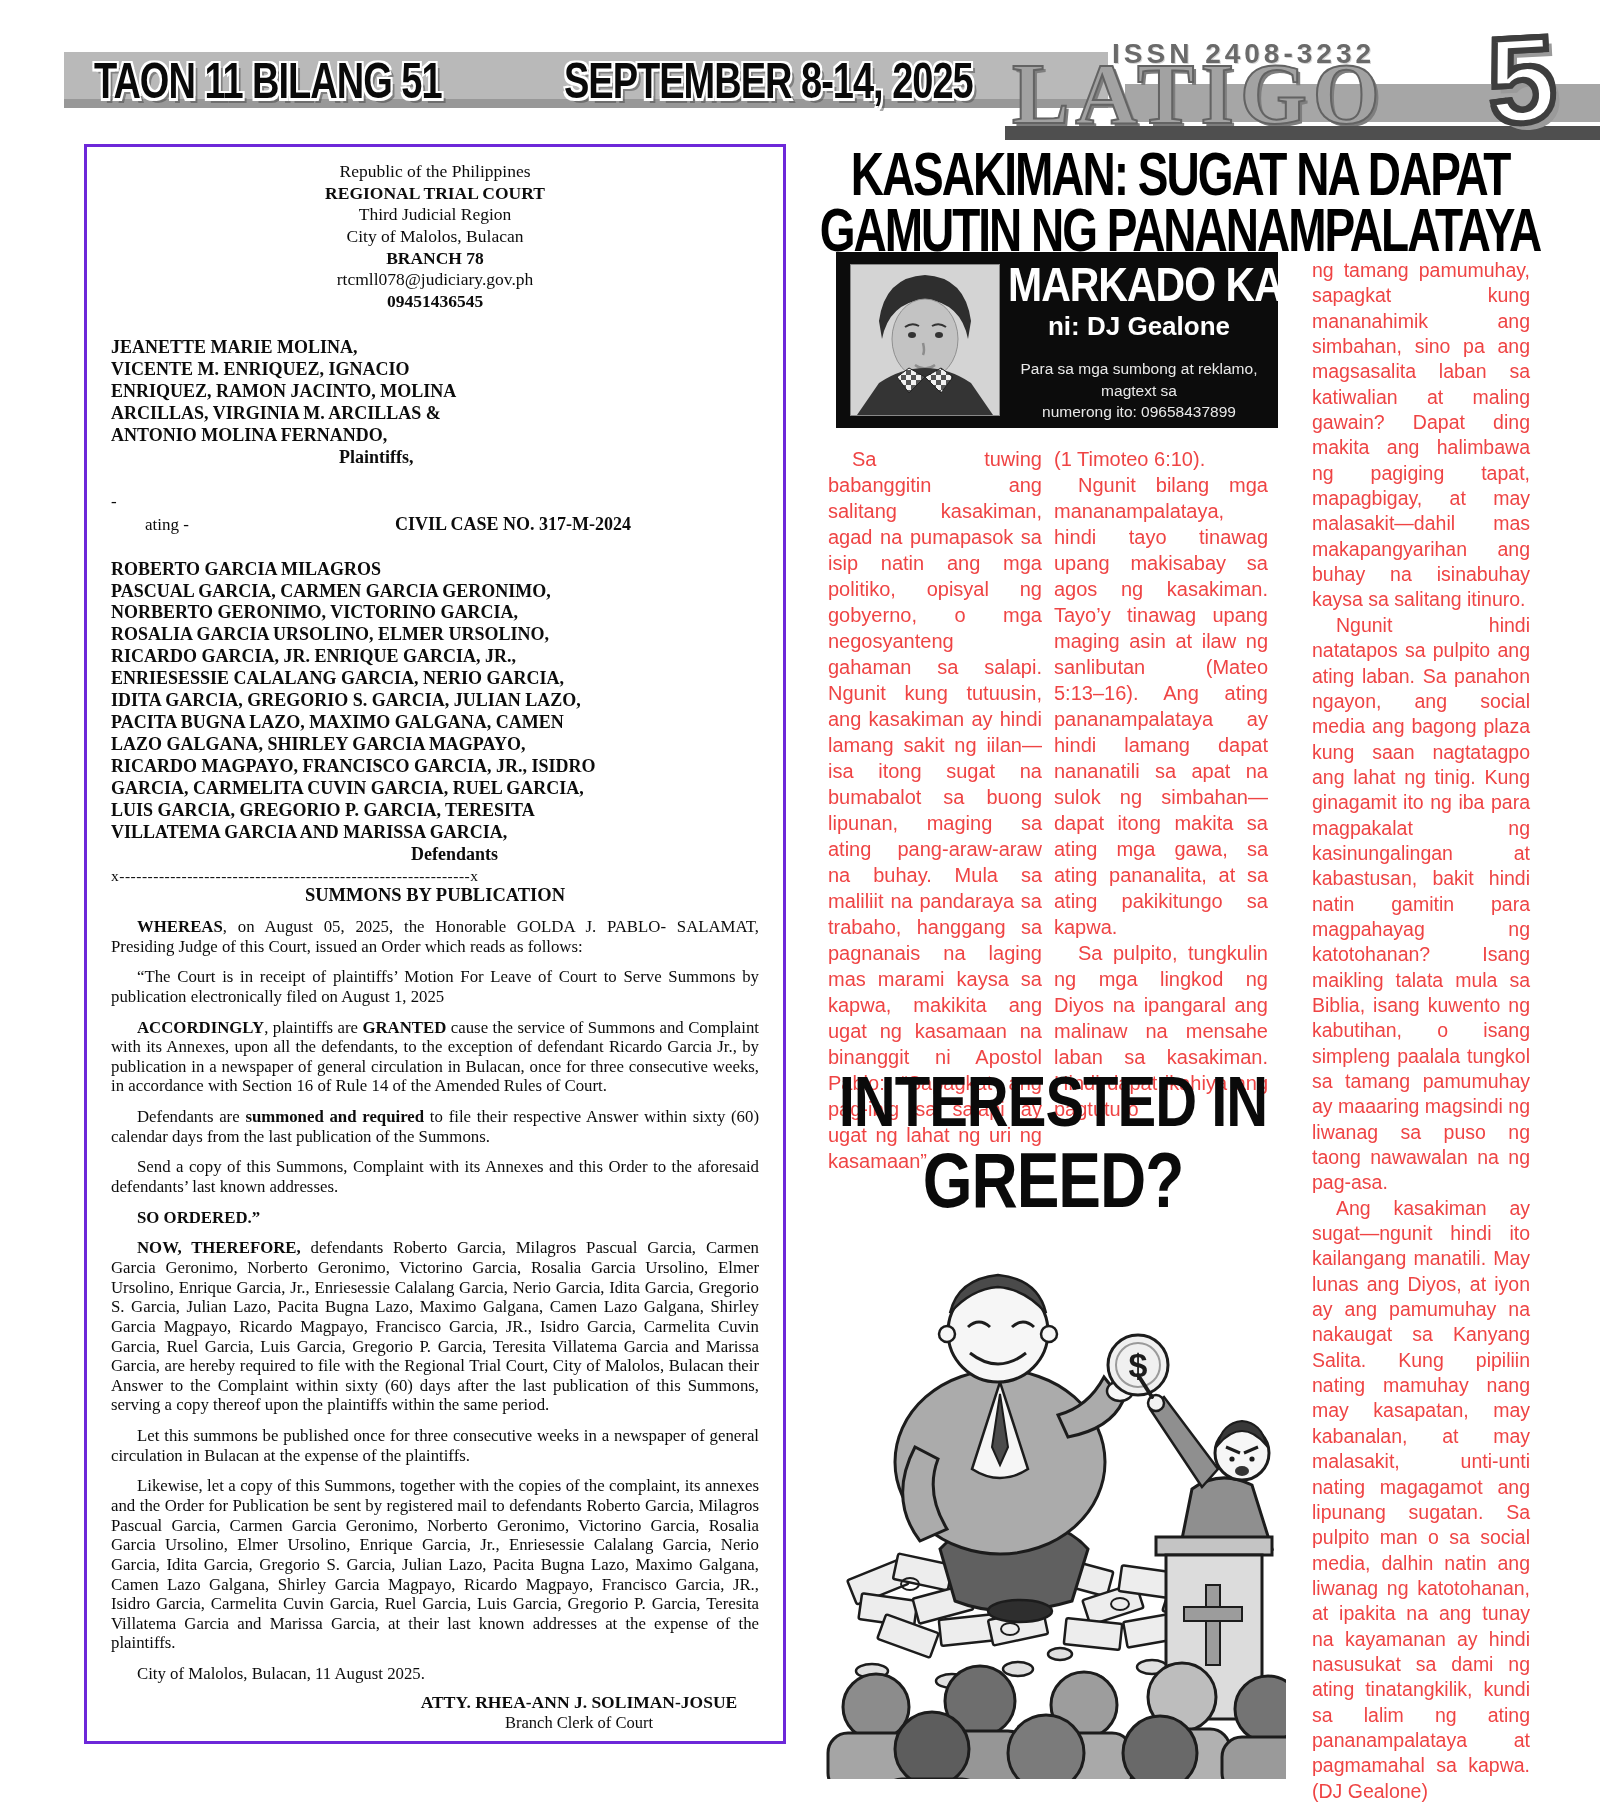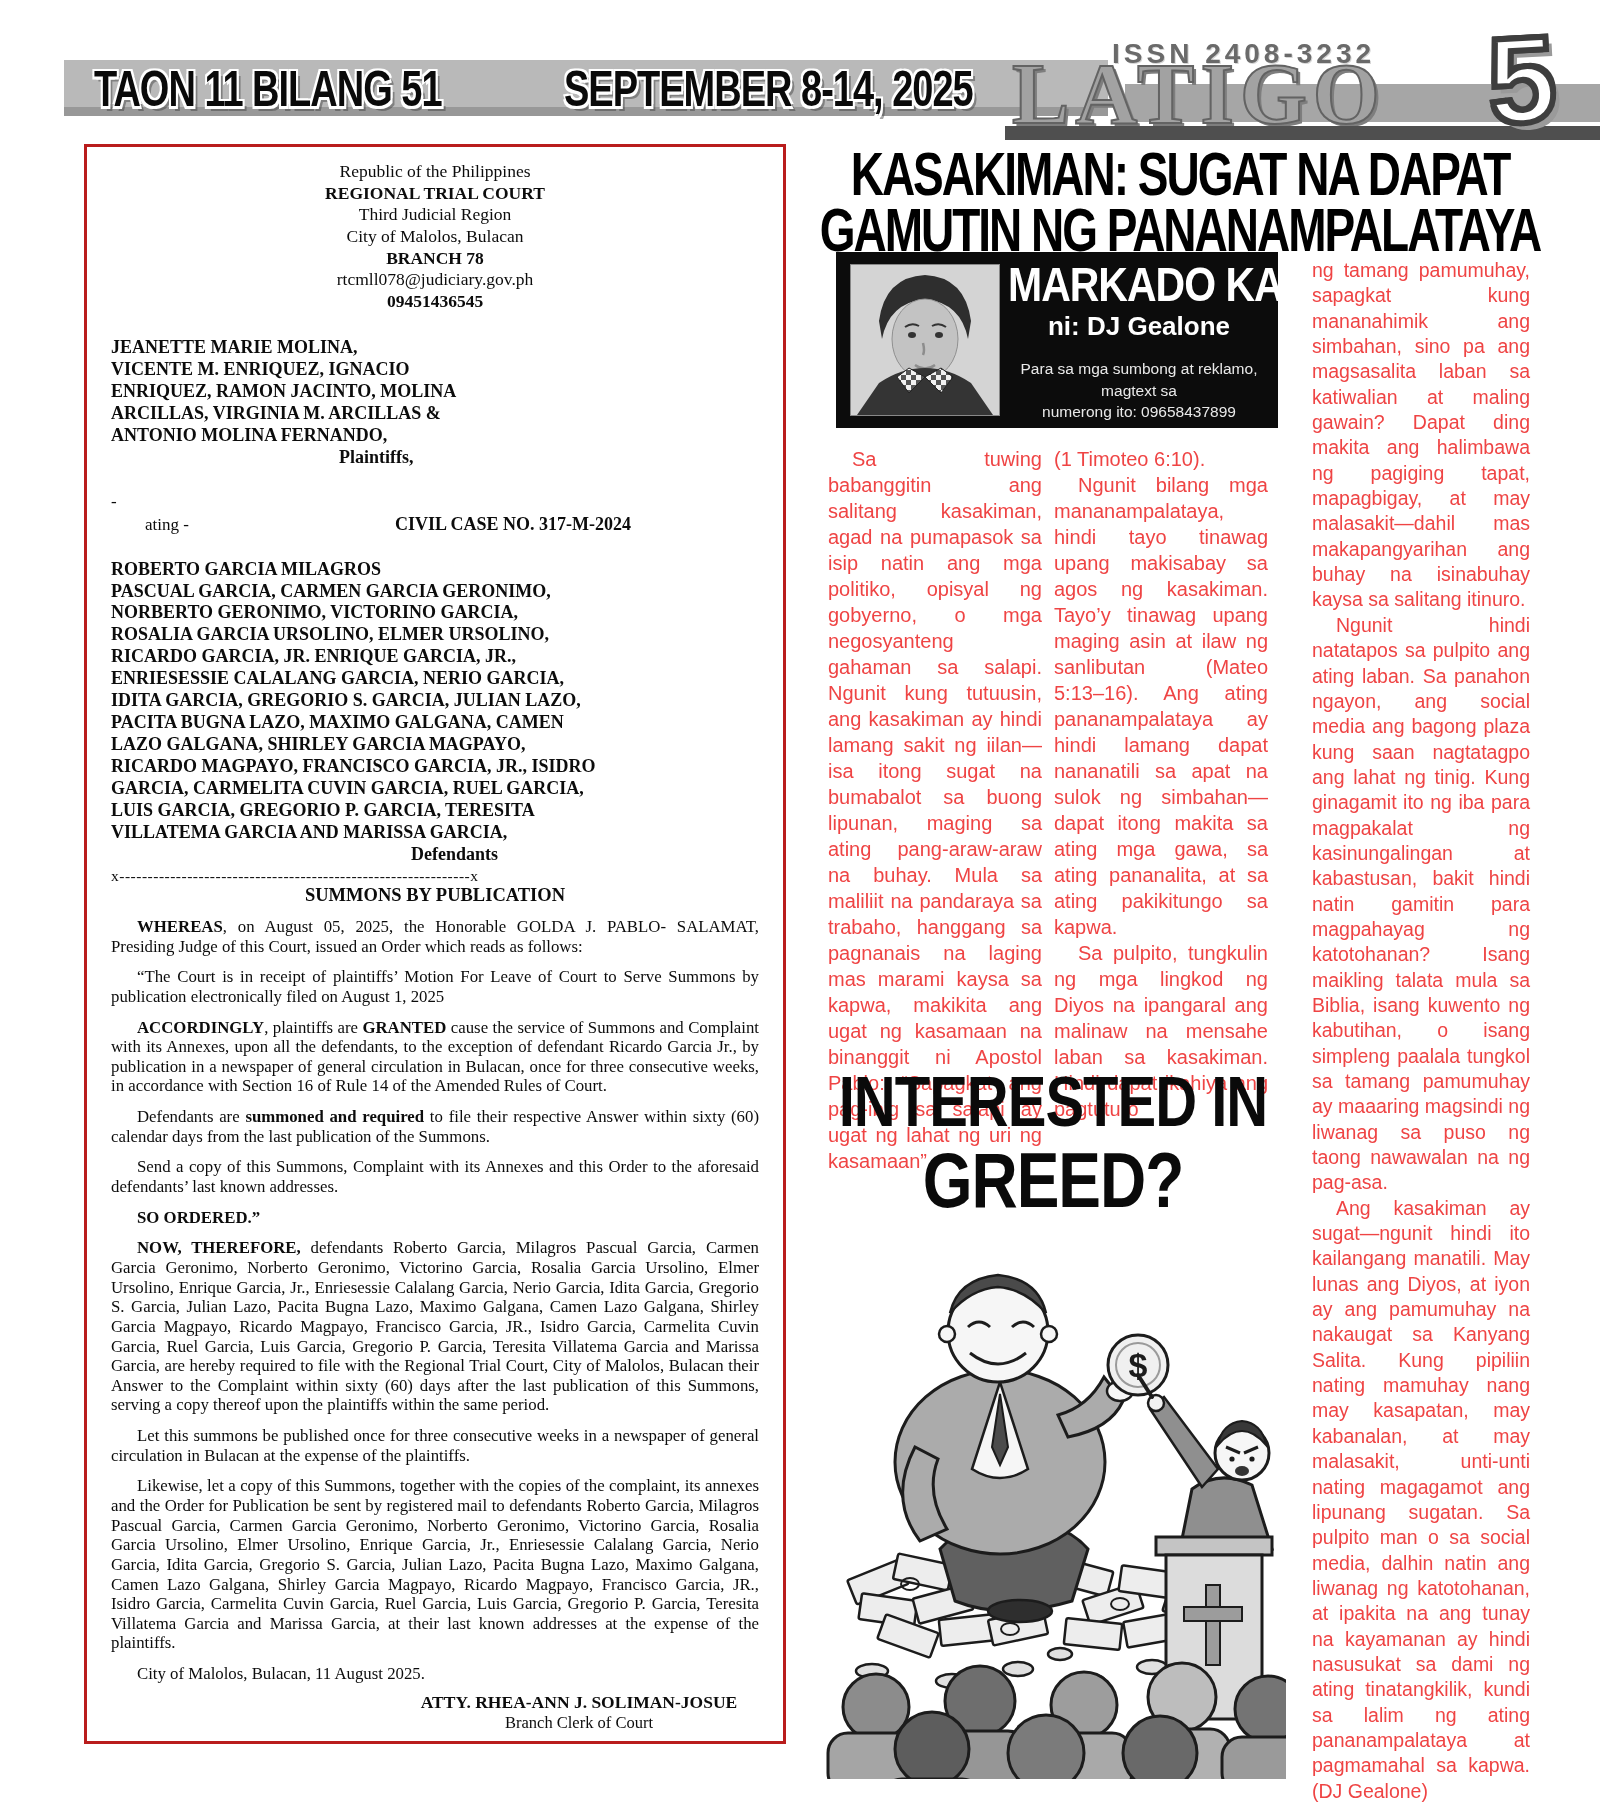--- a/index.html
+++ b/index.html
@@ -1,41 +1,41 @@
 <!DOCTYPE html>
 <html><head>
 <meta charset="utf-8">
 <style>
   * { margin:0; padding:0; box-sizing:border-box; }
   body { background:#e8e8e8; font-family:"Liberation Sans", sans-serif; }
   .page { position:relative; width:1600px; height:1818px; background:#ffffff; overflow:hidden; color:#111; margin:0 auto; }
 
   
-  .topbar { position:absolute; left:64px; top:60px; width:1044px; height:56px;
+  .topbar { position:absolute; left:64px; top:52px; width:1044px; height:56px;
             background:#b9b9b9; border-bottom:9px solid #989898; }
   .hdr-txt { position:absolute; top:2px; font-weight:900; font-size:38px; letter-spacing:-1px;
              color:#0a0a0a; display:inline-block; transform:scaleY(1.3); transform-origin:top;
              text-shadow:-2px -2px 0 #fff, 2px -2px 0 #fff, -2px 2px 0 #fff, 2px 2px 0 #fff, 4px 4px 0 rgba(60,60,60,.45);
              white-space:nowrap; }
   .issue { left:30px; }
   .date  { left:500px; }
   .logo-bar  { position:absolute; left:1125px; top:84px; width:475px; height:38px; background:#a6a6a6; }
   .logo-strip{ position:absolute; left:1005px; top:126px; width:595px; height:14px; background:#4f4f4f; }
   .issn { position:absolute; left:1112px; top:38px; font-weight:900; font-size:28px; letter-spacing:4px;
           color:#6a6a6a; text-shadow:1px 1px 0 #d6d6d6; white-space:nowrap; }
   .masthead { position:absolute; left:1012px; top:44px; font-family:"Liberation Serif", serif; font-weight:900;
               font-size:86px; letter-spacing:6px; color:#a2a2a2; -webkit-text-stroke:2px #636363;
               text-shadow:3px 3px 0 #7e7e7e; white-space:nowrap; }
   .pageno { position:absolute; left:1488px; top:10px; font-weight:900; font-size:122px; color:#fff;
             -webkit-text-stroke:6px #3e3e3e; transform:rotate(-3deg);
             text-shadow:-3px -3px 0 #3e3e3e, 3px -3px 0 #3e3e3e, -3px 3px 0 #3e3e3e, 6px 7px 0 #9a9a9a; }
 
   
   .doc { position:absolute; left:84px; top:144px; width:702px; height:1600px;
-         border:3px solid #b91c1c; background:#fff; padding:14px 24px;
+         border:3px solid #6d28d9; background:#fff; padding:14px 24px;
          font-family:"Liberation Serif", serif; font-size:16.8px; color:#0c0c0c; overflow:hidden; }
   .court { text-align:center; font-size:17.5px; line-height:1.24; }
   .court .b { font-weight:bold; }
   .names { font-weight:bold; font-size:18px; line-height:1.22; white-space:pre-line; margin-top:24px; }
   .party-label { font-weight:bold; font-size:18px; }
   .pl-label { padding-left:228px; }
   .def-label { padding-left:300px; }
   .dash-line { margin-top:24px; font-size:17px; }
   .versus-row { display:flex; align-items:baseline; margin-top:2px; }
   .versus { padding-left:34px; font-size:17px; }

